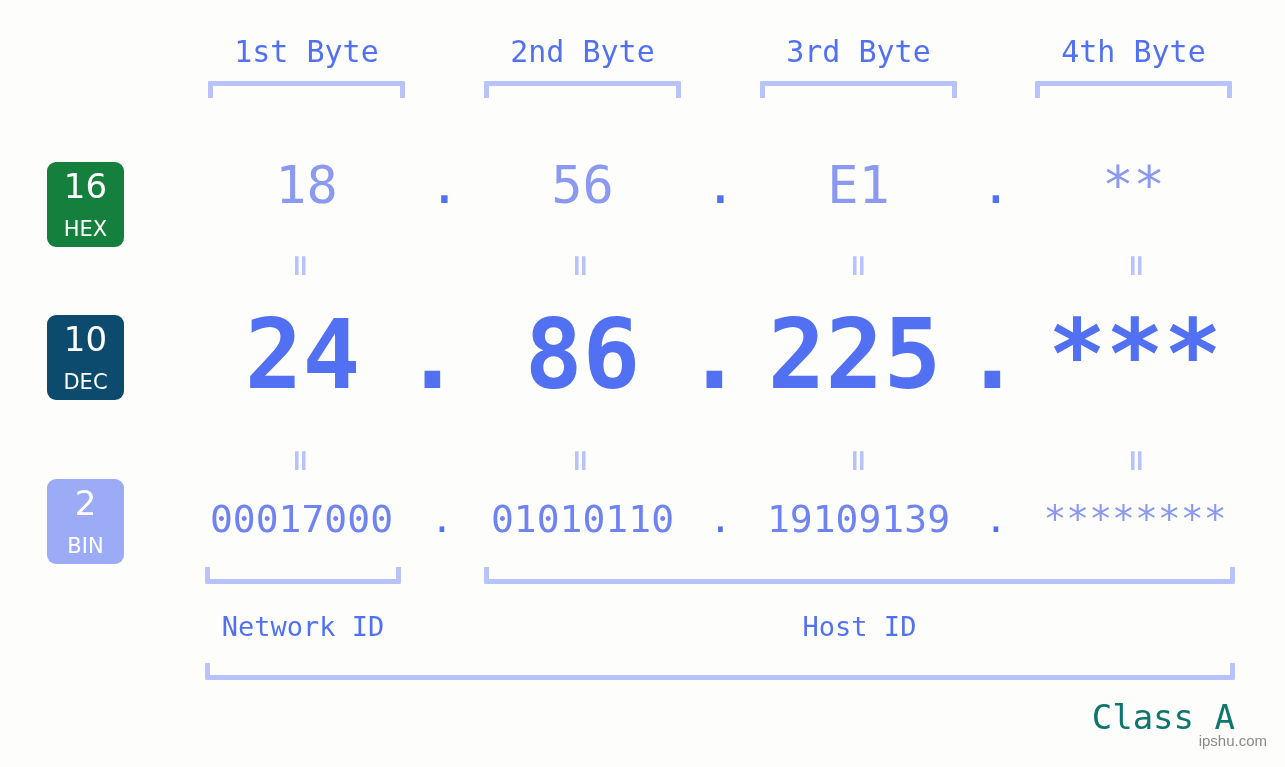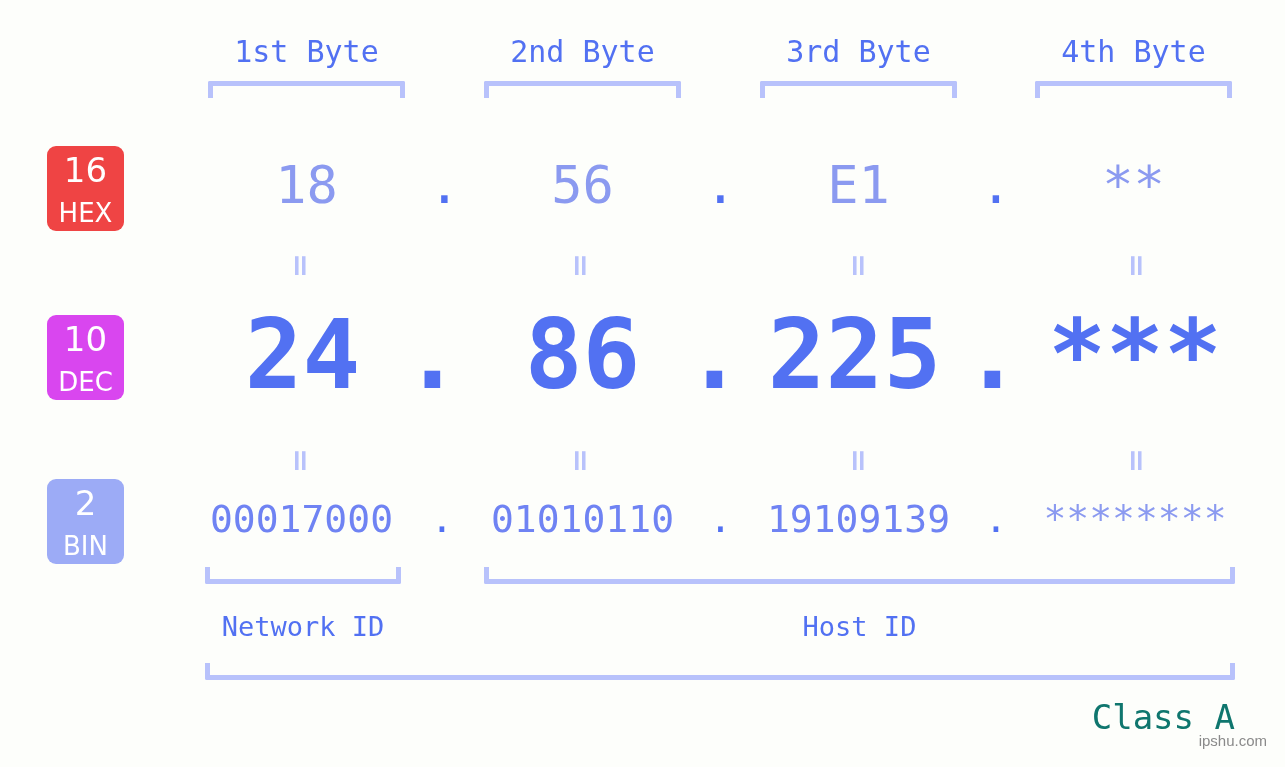--- a/index.html
+++ b/index.html
@@ -70,27 +70,27 @@
     align-items: center;
     justify-content: center;
     box-sizing: border-box;
   }
   .badge .num {
     font-size: 34px;
     line-height: 34px;
     font-weight: 400;
   }
   .badge .word {
-    font-size: 26px;
+    font-size: 21px;
     line-height: 24px;
     font-weight: 400;
     margin-top: 14px;
   }
-  #badge-hex { top: 146px; height: 85px; background: #ef4444; }
-  #badge-dec { top: 315px; height: 85px; background: #d946ef; }
+  #badge-hex { top: 162px; height: 85px; background: #15803d; }
+  #badge-dec { top: 315px; height: 85px; background: #0c4a6e; }
   #badge-bin { top: 479px; height: 85px; background: #9cabf6; }
 
   
   .value-cell {
     position: absolute;
     text-align: center;
     white-space: nowrap;
     font-family: "DejaVu Sans Mono", monospace;
   }
   .dot-cell {

